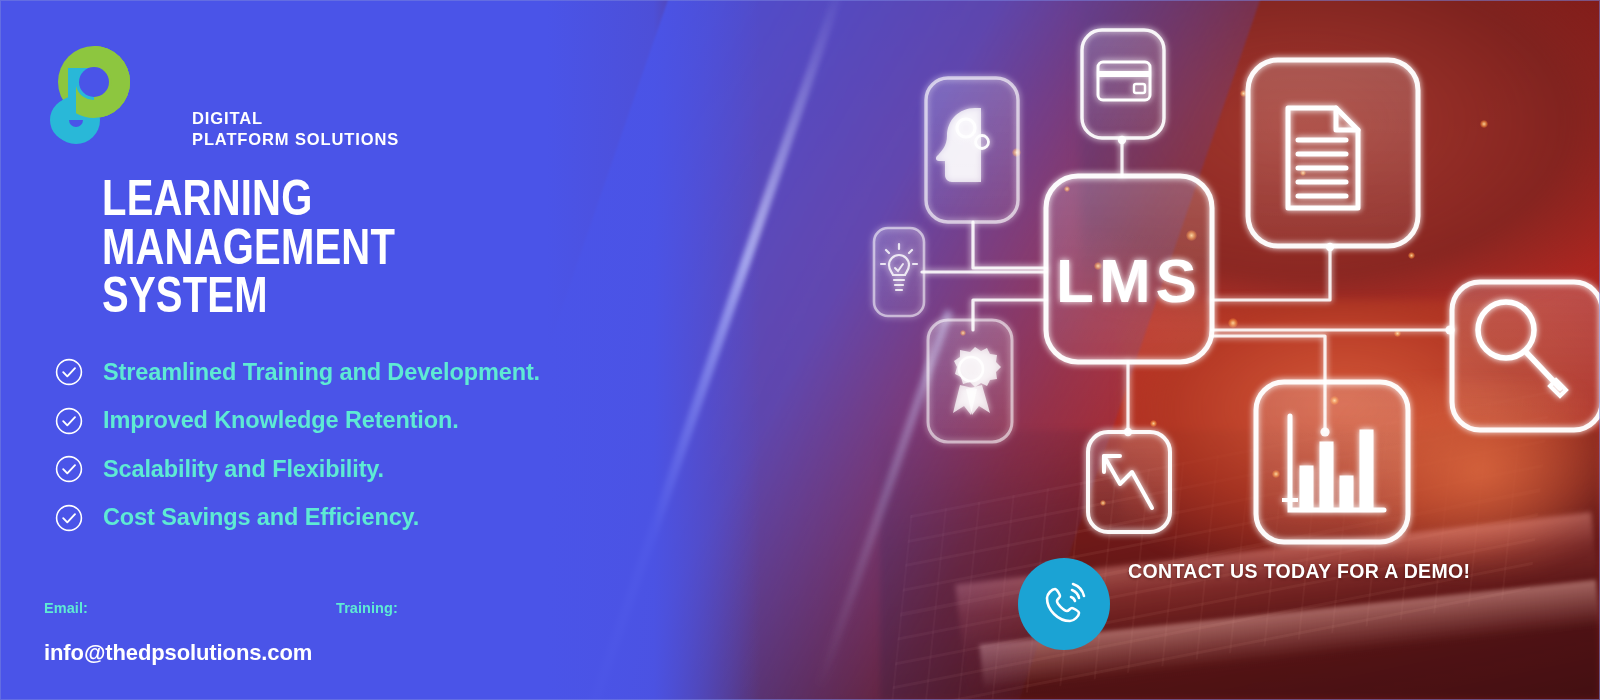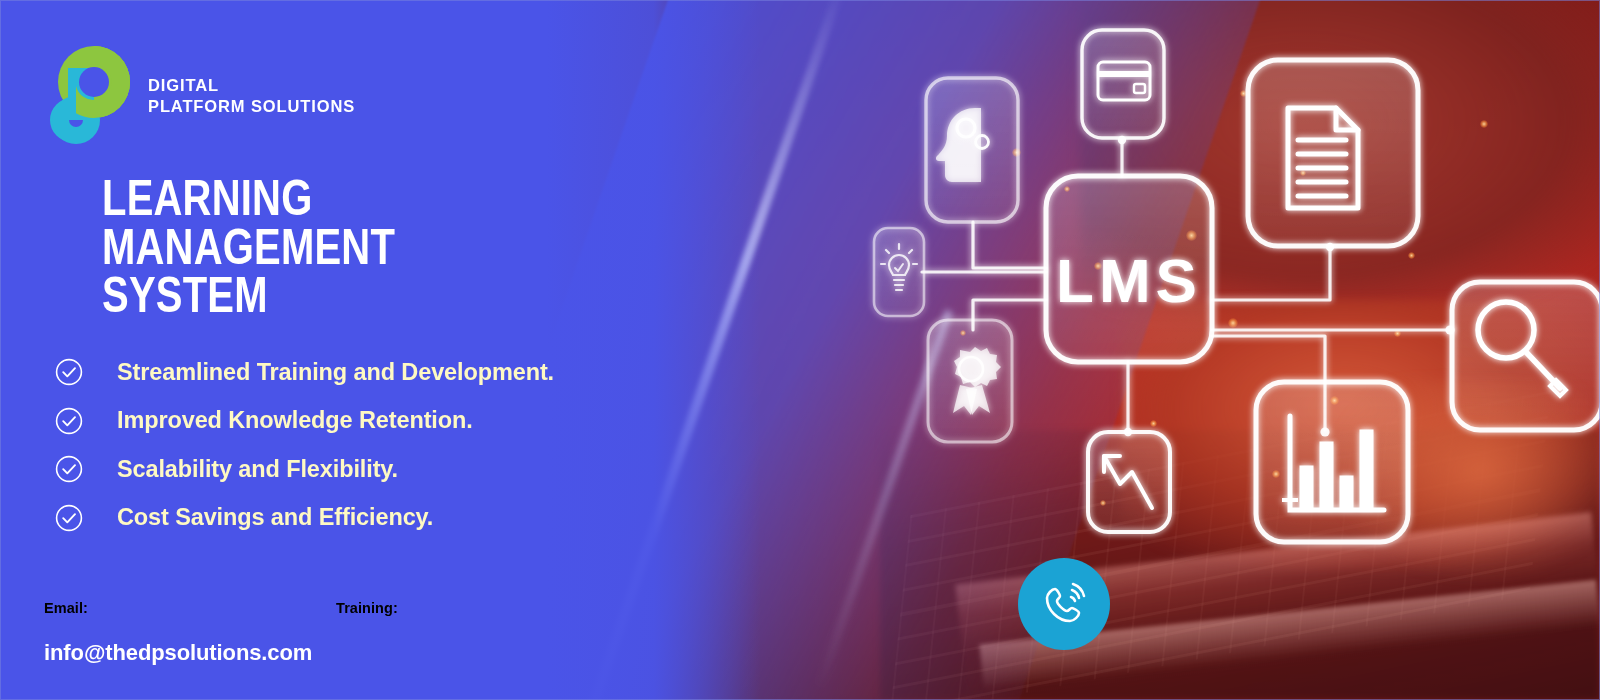--- a/index.html
+++ b/index.html
@@ -127,21 +127,22 @@
     top: 0; left: 0;
     width: 760px; height: 700px;
     background: linear-gradient(to right, #4A54E8 0%, #4A54E8 72%, rgba(74,84,232,.92) 86%, rgba(74,84,232,0) 100%);
   }
 
   
   .logo-wrap {
     position: absolute;
     left: 50px; top: 42px;
     display: flex;
-    align-items: center;
+    align-items: flex-end;
+    gap: 44px;
   }
   .logo-mark { width: 92px; height: 108px; display: block; }
   .logo-text {
     margin-left: 6px;
     color: #ffffff;
     font-weight: bold;
     letter-spacing: .055em;
     line-height: 1.28;
   }
   .logo-line1 { font-size: 16.5px; }
@@ -168,37 +169,37 @@
     left: 54px; top: 348px;
     width: 680px;
   }
   .bullet {
     display: flex;
     align-items: center;
     height: 48.5px;
   }
   .bullet-icon { width: 30px; height: 30px; flex: none; display: block; }
   .bullet-text {
-    margin-left: 33px;
-    color: #fef9c3;
+    margin-left: 19px;
+    color: #5eead4;
     font-weight: bold;
     font-size: 23.5px;
     letter-spacing: -.005em;
     white-space: nowrap;
   }
 
   
   .footer {
     position: absolute;
     left: 44px; top: 600px;
     display: flex;
   }
   .foot-col { width: 292px; }
   .foot-label {
-    color: #000000;
+    color: #5eead4;
     font-weight: bold;
     font-size: 14.5px;
     letter-spacing: .005em;
   }
   .foot-value {
     margin-top: 24px;
     color: #ffffff;
     font-weight: bold;
     font-size: 22px;
     letter-spacing: -.005em;
@@ -483,16 +484,17 @@
 
   <div class="cta-phone-circle">
     <svg width="56" height="56" viewBox="0 0 56 56" xmlns="http://www.w3.org/2000/svg">
       <path d="M19 13 c-3 0 -8 5 -8 9 c0 12 11 23 23 23 c4 0 9 -5 9 -8 c0 -2 -6 -5 -7 -5 c-2 0 -3 3 -5 3 c-3 0 -10 -7 -10 -10 c0 -2 3 -3 3 -5 c0 -1 -3 -7 -5 -7 z" fill="none" stroke="#ffffff" stroke-width="2.6" stroke-linejoin="round"></path>
       <path d="M36 14 a11 11 0 0 1 7 8" fill="none" stroke="#ffffff" stroke-width="2.6" stroke-linecap="round"></path>
       <path d="M35 21 a6 6 0 0 1 4 4" fill="none" stroke="#ffffff" stroke-width="2.6" stroke-linecap="round"></path>
       <path d="M37 8 a17 17 0 0 1 11 12" fill="none" stroke="#ffffff" stroke-width="2.6" stroke-linecap="round"></path>
     </svg>
   </div>
   <div class="cta-text-wrap">
+    <div class="cta-head">CONTACT US TODAY FOR A DEMO!</div>
   </div>
 
   <div class="edge-border"></div>
 </div>
 
 </body></html>

